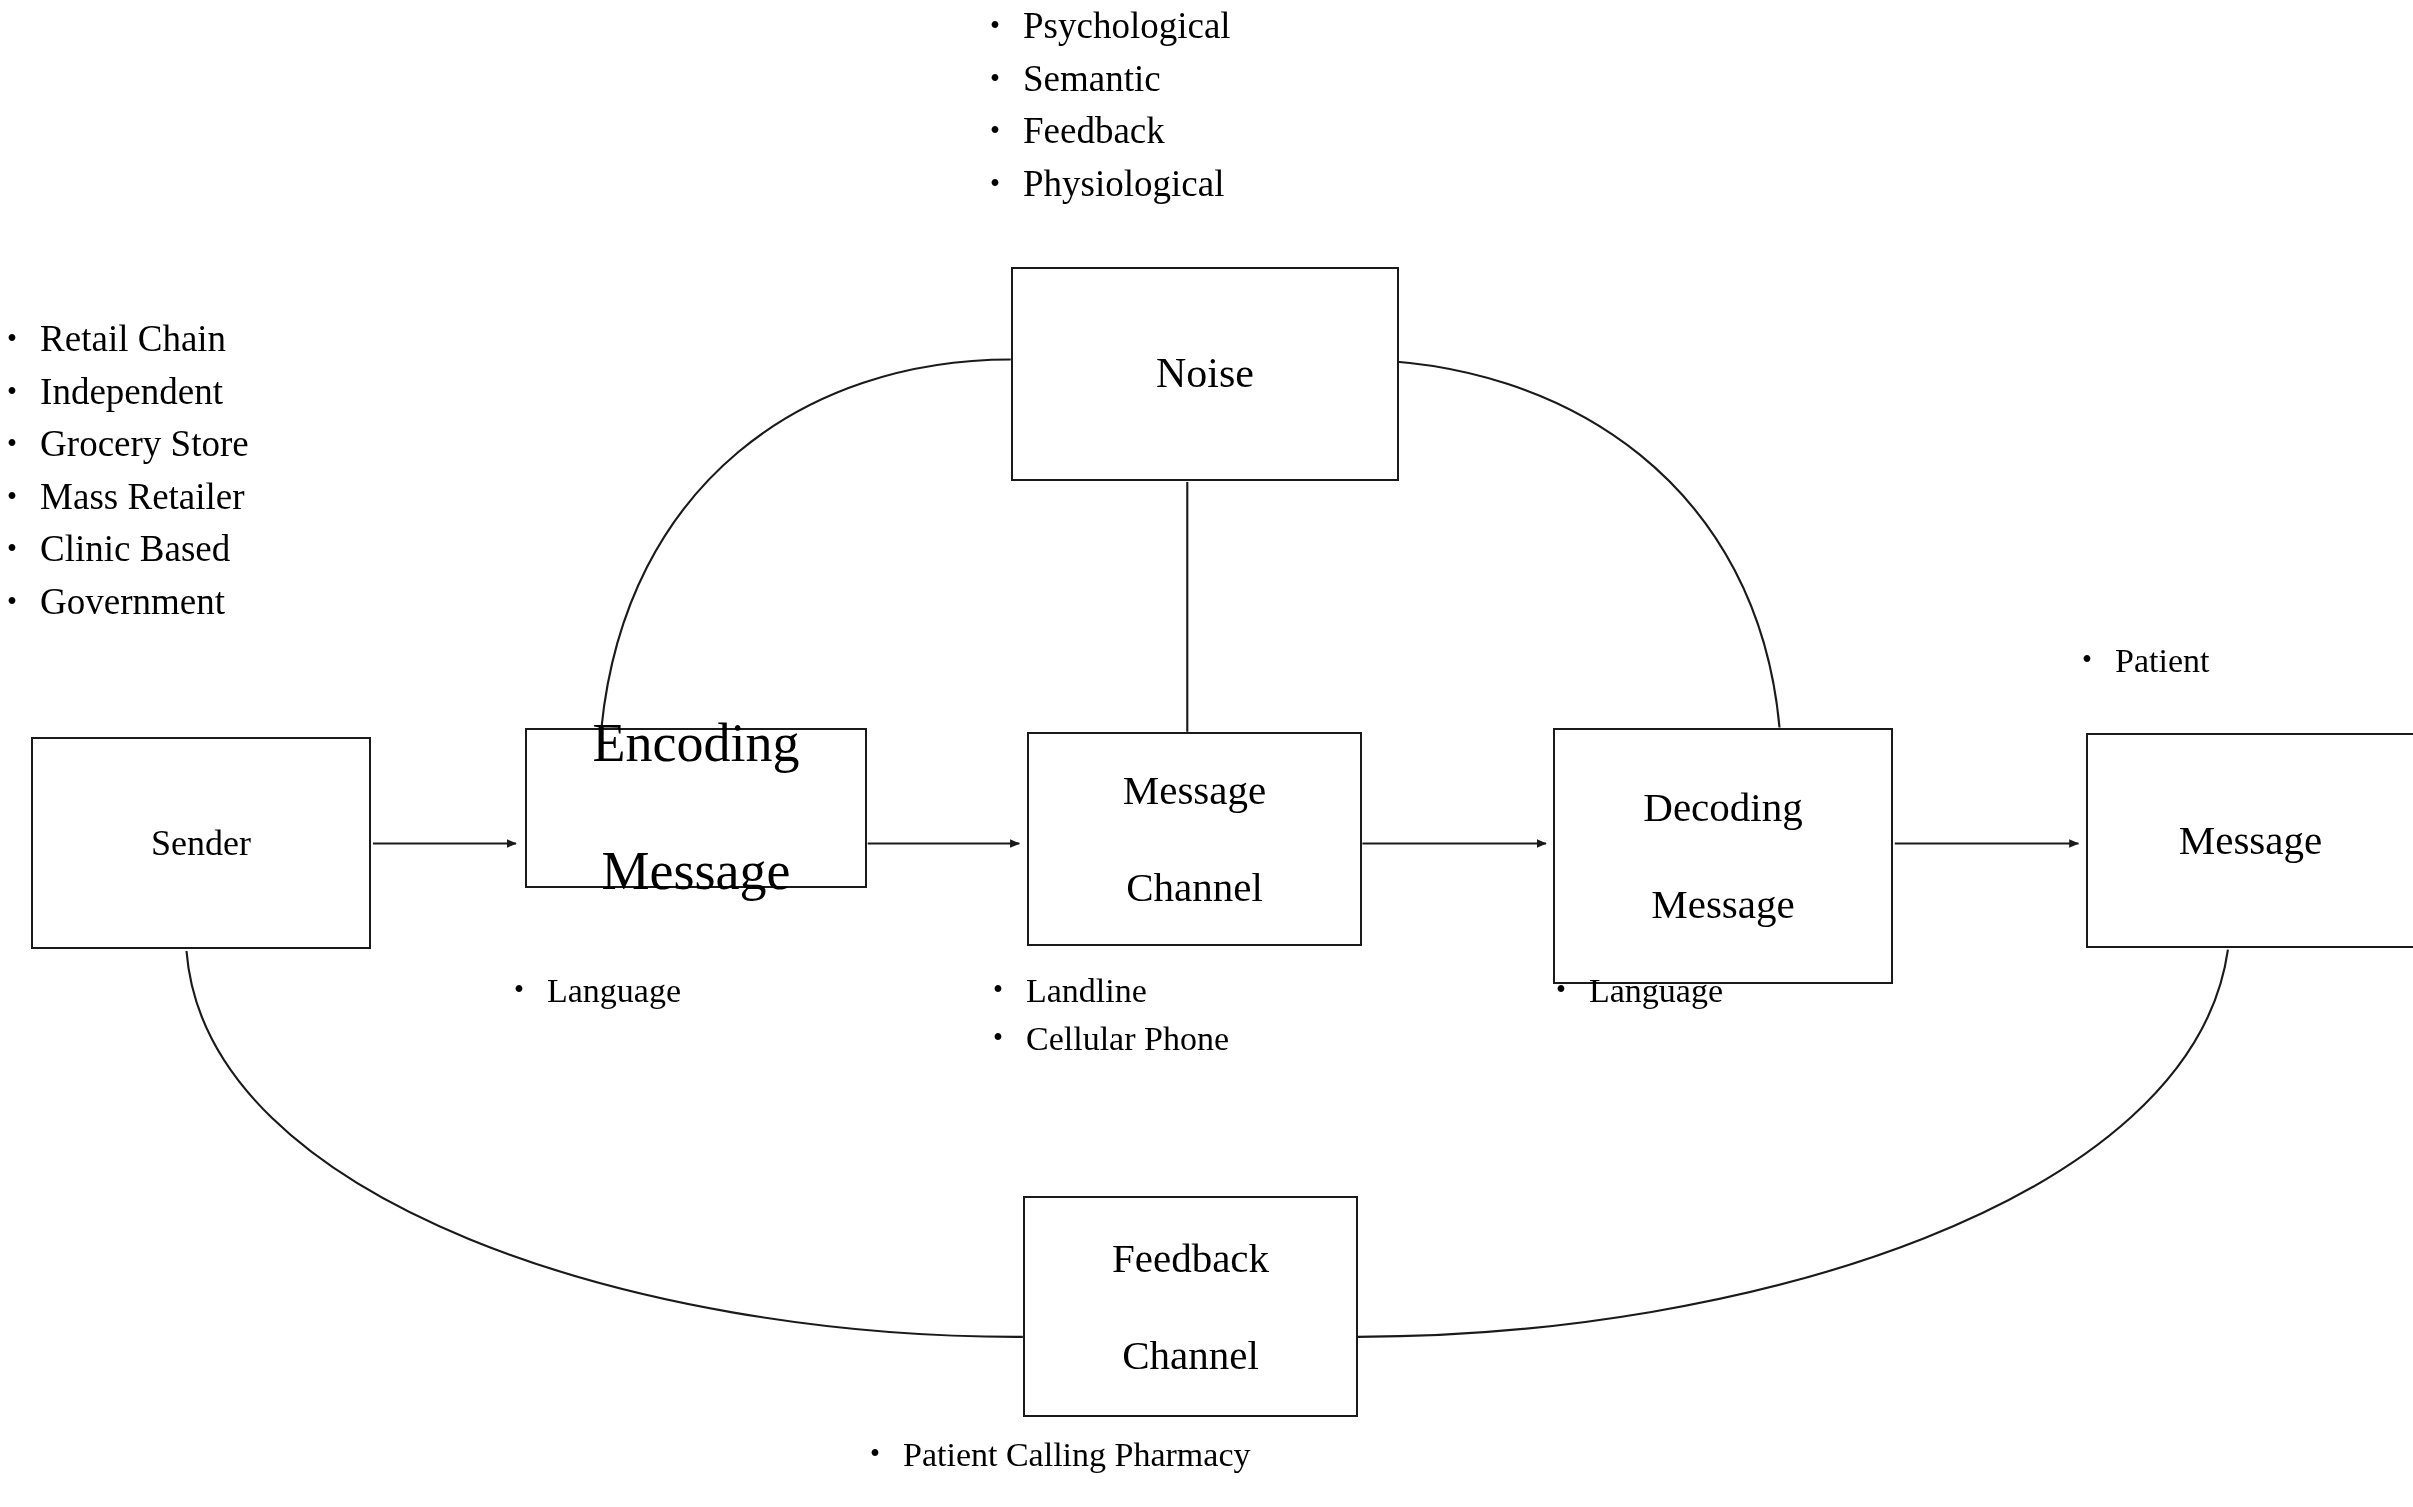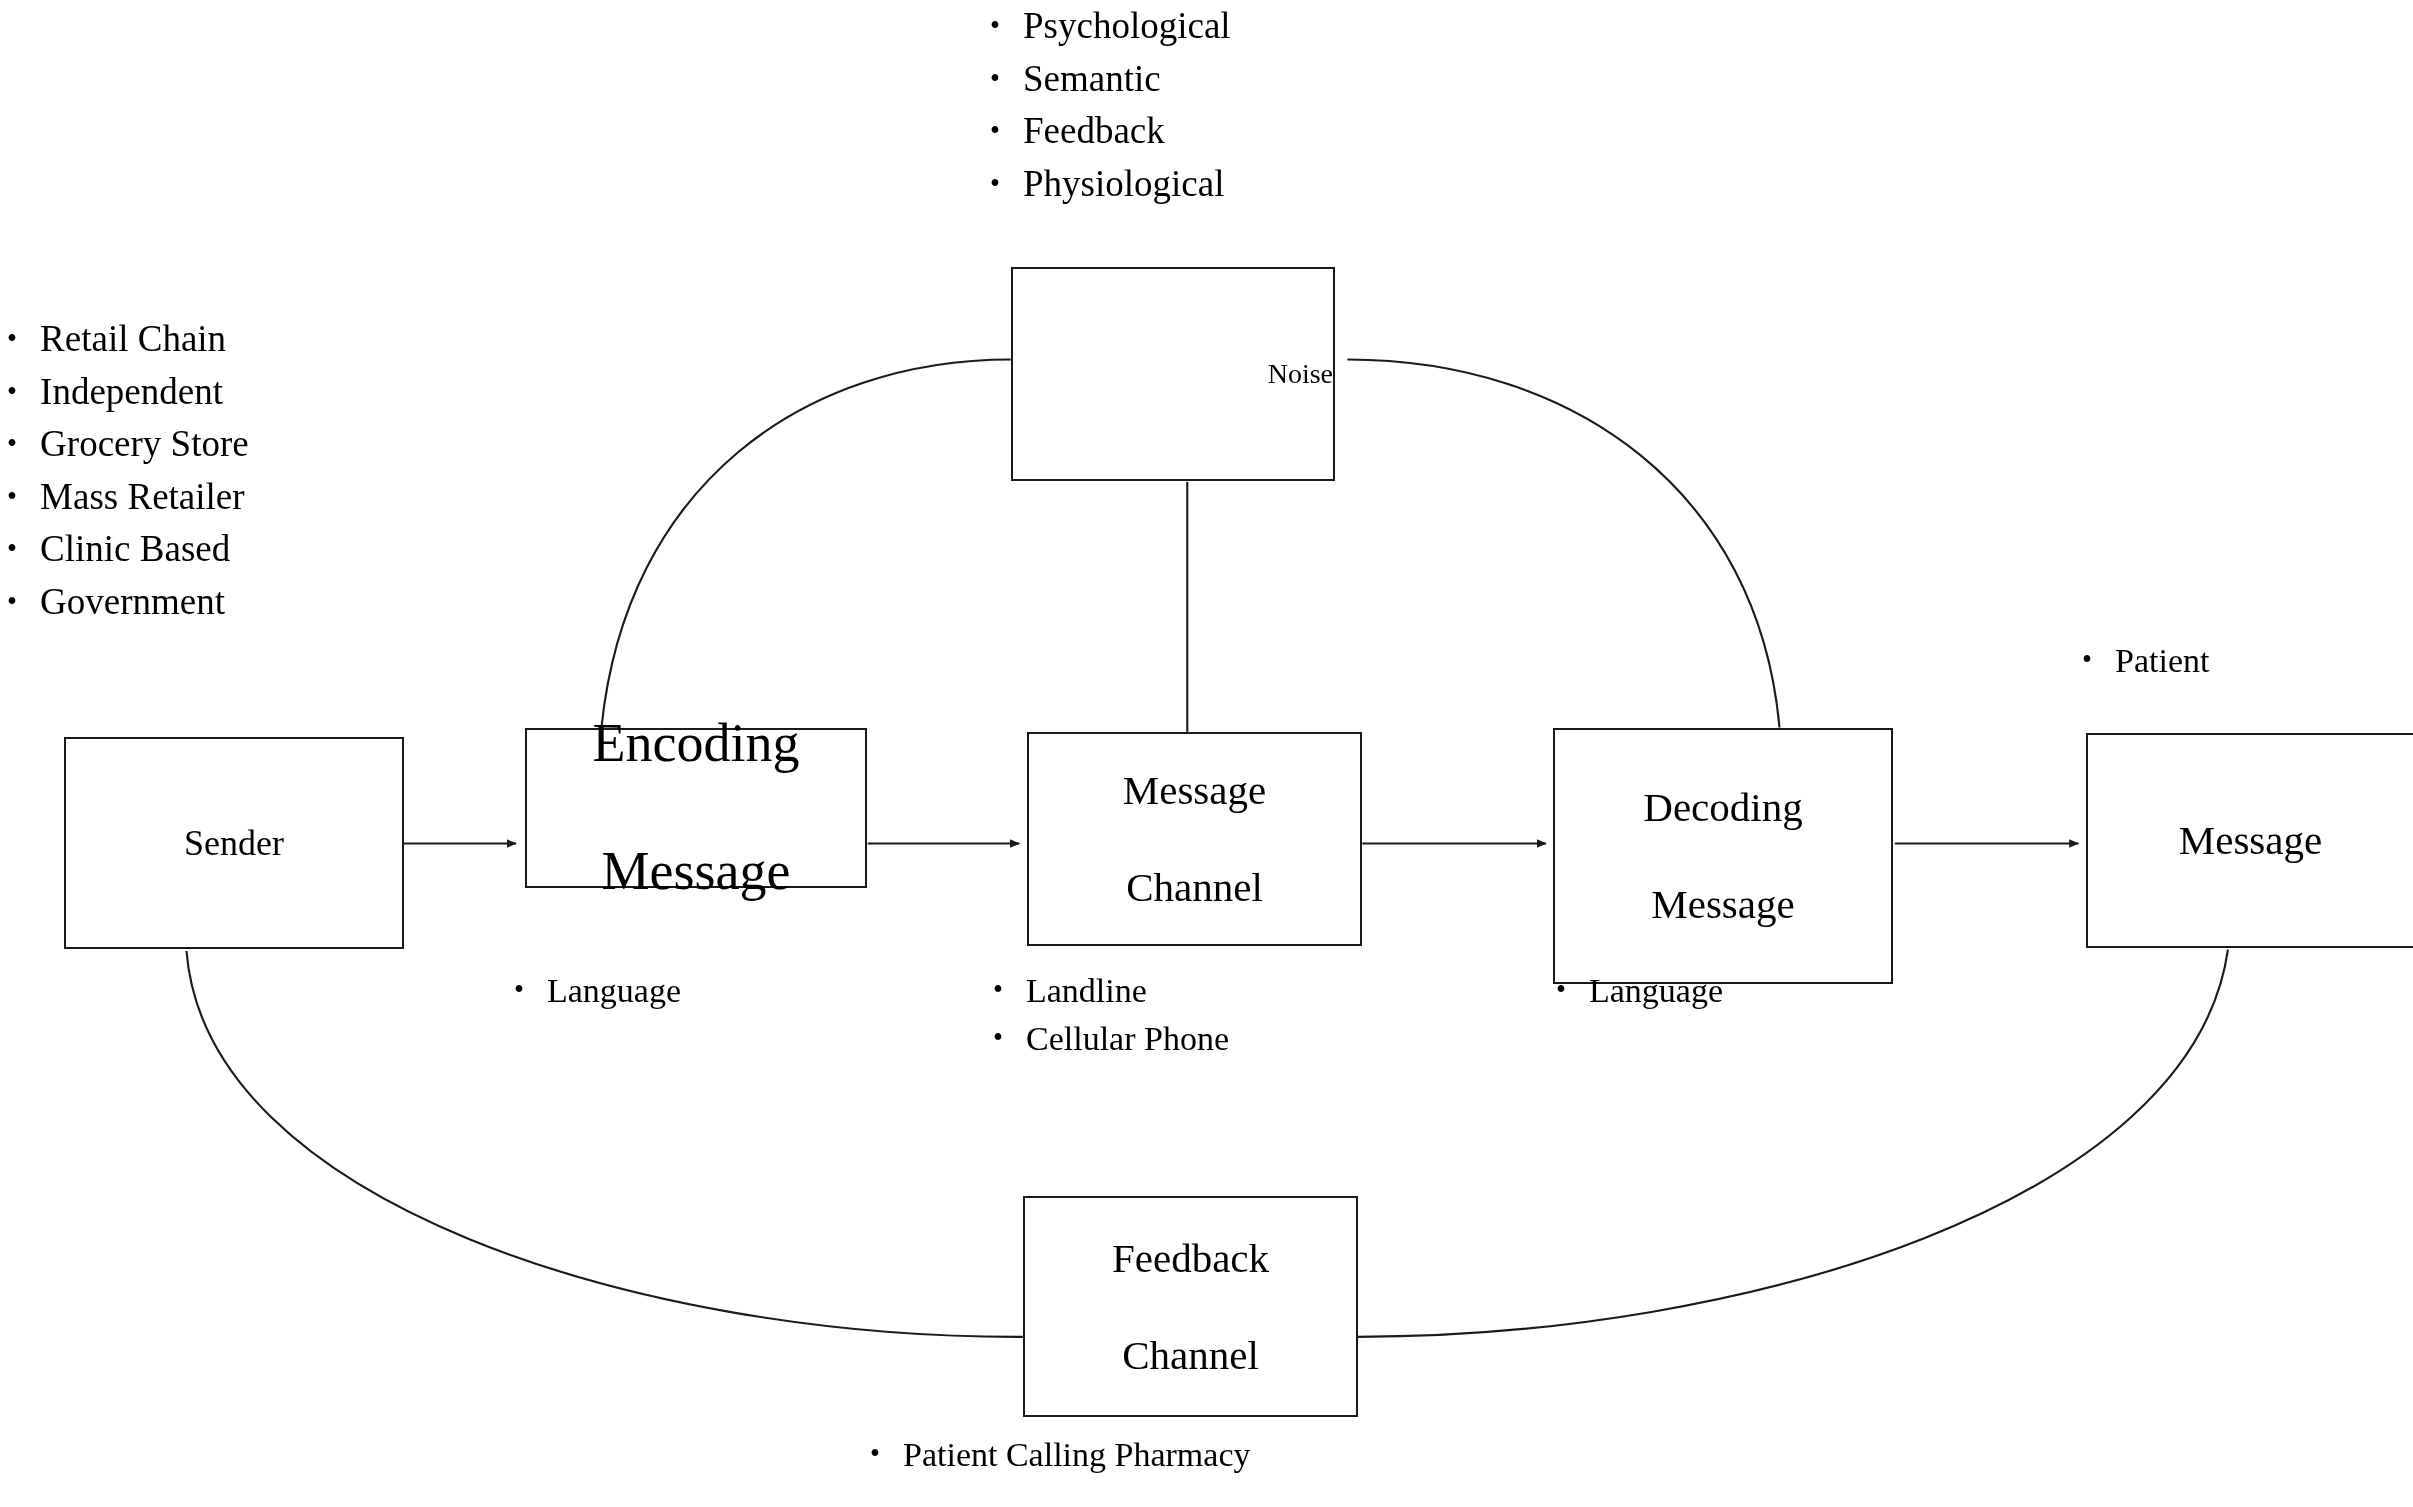--- a/index.html
+++ b/index.html
@@ -57,26 +57,26 @@
     font-size: 28.5px;
     line-height: 1;
     position: relative;
     top: -2.8px;
   }
   .bullet-list .bl-text {
     display: inline-block;
   }
 
   
-  #node-sender   { left: 31px;   top: 737px; width: 340px;  height: 212px; font-size: 36px; margin-left: 33px; }
+  #node-sender   { left: 31px;   top: 737px; width: 340px;  height: 212px; font-size: 36px; }
   #node-encoding { left: 525px;  top: 728px; width: 342px;  height: 160px; font-size: 54px; }
   #node-channel  { left: 1027px; top: 732px; width: 335px;  height: 214px; font-size: 41px; }
   #node-decoding { left: 1553px; top: 728px; width: 340px;  height: 256px; font-size: 41px; }
   #node-receiver { left: 2086px; top: 733px; width: 329px;  height: 215px; font-size: 41px; }
-  #node-noise    { left: 1011px; top: 267px;  width: 324px;  height: 214px; font-size: 28px; text-align: right; }
+  #node-noise    { left: 1011px; top: 267px;  width: 388px;  height: 214px; font-size: 42px; }
   #node-feedback { left: 1023px; top: 1196px; width: 335px;  height: 221px; font-size: 41px; }
 
   #list-noise     { left: 990px; top: 0px;   font-size: 37px; line-height: 1.42; }
   #list-sender    { left: 7.1px;   top: 313px; font-size: 37px; line-height: 1.42; }
   #list-encoding  { left: 514px;  top: 967px; font-size: 34px; line-height: 1.42; }
   #list-channel   { left: 993px; top: 967px; font-size: 34px; line-height: 1.42; }
   #list-decoding  { left: 1556px; top: 967px; font-size: 34px; line-height: 1.42; }
   #list-receiver  { left: 2082px; top: 637px; font-size: 34px; line-height: 1.42; }
   #list-feedback  { left: 870px; top: 1431px; font-size: 34px; line-height: 1.42; }
 </style>

